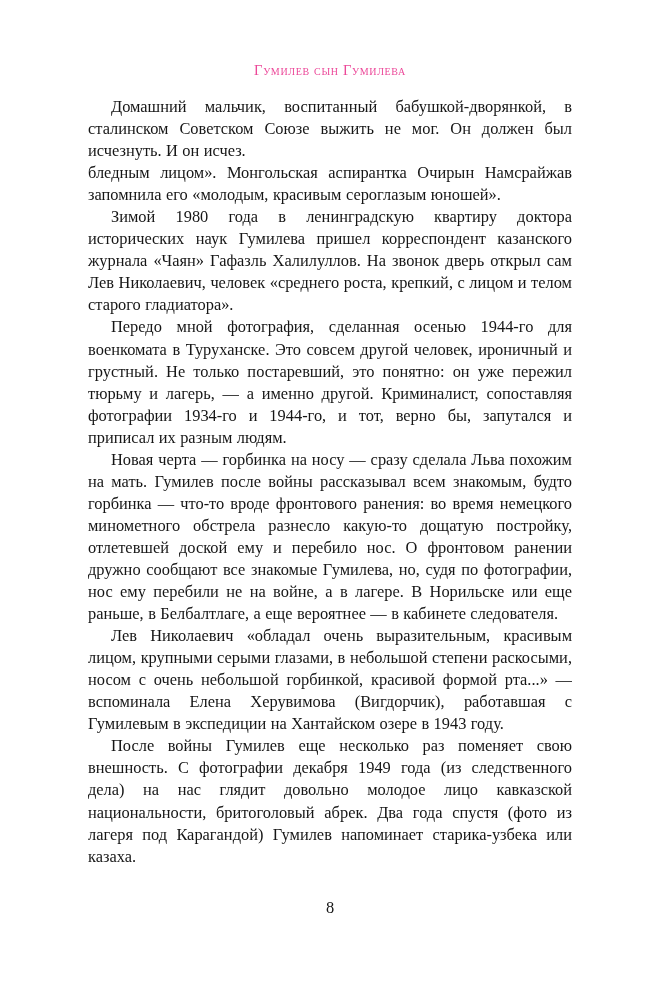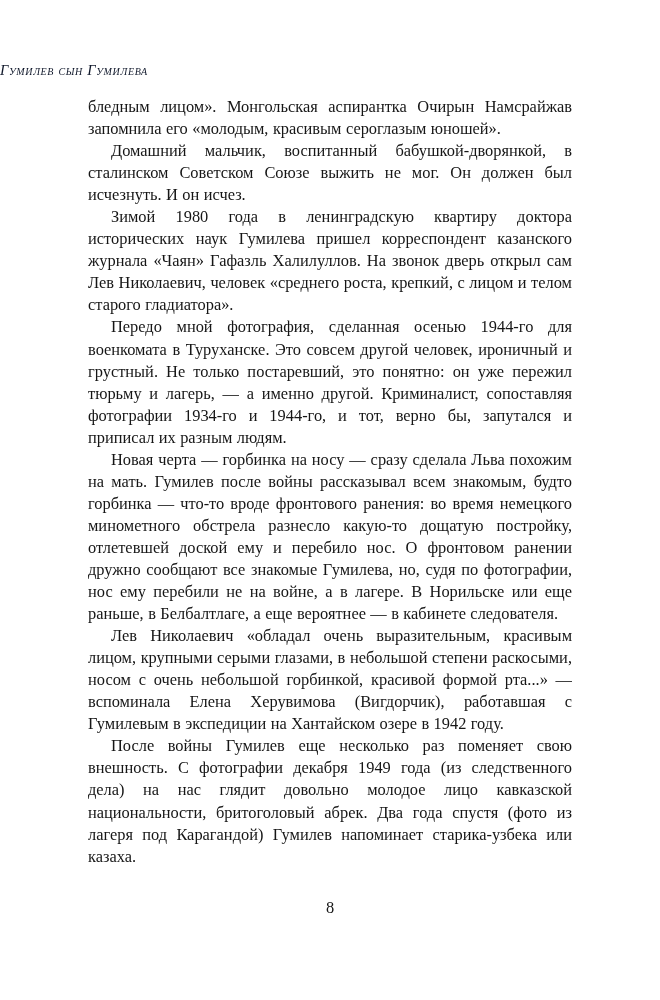--- a/index.html
+++ b/index.html
@@ -20,27 +20,26 @@
     background: #ffffff;
     overflow: hidden;
     box-sizing: border-box;
   }
   
   .running-head {
     position: absolute;
     left: 0;
     right: 0;
     top: 62px;
-    text-align: left;
+    text-align: center;
     font-size: 14.6px;
     letter-spacing: 0.65px;
     font-variant: small-caps;
-    color: #0f172a;
+    color: #ec4899;
     white-space: pre;
-    font-style: italic;
   }
   
   .text-block {
     position: absolute;
     left: 88px;
     top: 96px;
     width: 484px;
   }
   .para {
     margin: 0;
@@ -70,24 +69,24 @@
   }
 </style>
 </head>
 <body>
 
 <div class="page">
 
   <div class="running-head">Гумилев сын Гумилева</div>
 
   <div class="text-block">
+    <p class="para">Домашний мальчик, воспитанный бабушкой-дворянкой, в ста­линском Советском Союзе выжить не мог. Он должен был ис­чезнуть. И он исчез.</p>
     <p class="para cont">бледным лицом». Монгольская аспирантка Очирын Намсрай­жав запомнила его «молодым, красивым сероглазым юношей».</p>
-    <p class="para">Домашний мальчик, воспитанный бабушкой-дворянкой, в ста­линском Советском Союзе выжить не мог. Он должен был ис­чезнуть. И он исчез.</p>
     <p class="para">Зимой 1980 года в ленинградскую квартиру доктора истори­ческих наук Гумилева пришел корреспондент казанского журна­ла «Чаян» Гафазль Халилуллов. На звонок дверь открыл сам Лев Николаевич, человек «среднего роста, крепкий, с лицом и те­лом старого гладиатора».</p>
     <p class="para">Передо мной фотография, сделанная осенью 1944-го для во­енкомата в Туруханске. Это совсем другой человек, ироничный и грустный. Не только постаревший, это понятно: он уже пере­жил тюрьму и лагерь, — а именно другой. Криминалист, сопо­ставляя фотографии 1934-го и 1944-го, и тот, верно бы, запутал­ся и приписал их разным людям.</p>
     <p class="para">Новая черта — горбинка на носу — сразу сделала Льва похо­жим на мать. Гумилев после войны рассказывал всем знакомым, будто горбинка — что-то вроде фронтового ранения: во время немецкого минометного обстрела разнесло какую-то дощатую постройку, отлетевшей доской ему и перебило нос. О фронто­вом ранении дружно сообщают все знакомые Гумилева, но, су­дя по фотографии, нос ему перебили не на войне, а в лагере. В Норильске или еще раньше, в Белбалтлаге, а еще вероятнее — в кабинете следователя.</p>
-    <p class="para">Лев Николаевич «обладал очень выразительным, красивым ли­цом, крупными серыми глазами, в небольшой степени раскосы­ми, носом с очень небольшой горбинкой, красивой формой рта...» — вспоминала Елена Херувимова (Вигдорчик), работавшая с Гумилевым в экспедиции на Хантайском озере в 1942 году.</p>
+    <p class="para">Лев Николаевич «обладал очень выразительным, красивым ли­цом, крупными серыми глазами, в небольшой степени раскосы­ми, носом с очень небольшой горбинкой, красивой формой рта...» — вспоминала Елена Херувимова (Вигдорчик), работавшая с Гумилевым в экспедиции на Хантайском озере в 1943 году.</p>
     <p class="para">После войны Гумилев еще несколько раз поменяет свою внеш­ность. С фотографии декабря 1949 года (из следственного дела) на нас глядит довольно молодое лицо кавказской национальнос­ти, бритоголовый абрек. Два года спустя (фото из лагеря под Ка­рагандой) Гумилев напоминает старика-узбека или казаха.</p>
   </div>
 
   <div class="folio">8</div>
 
 </div>
 
 </body></html>

